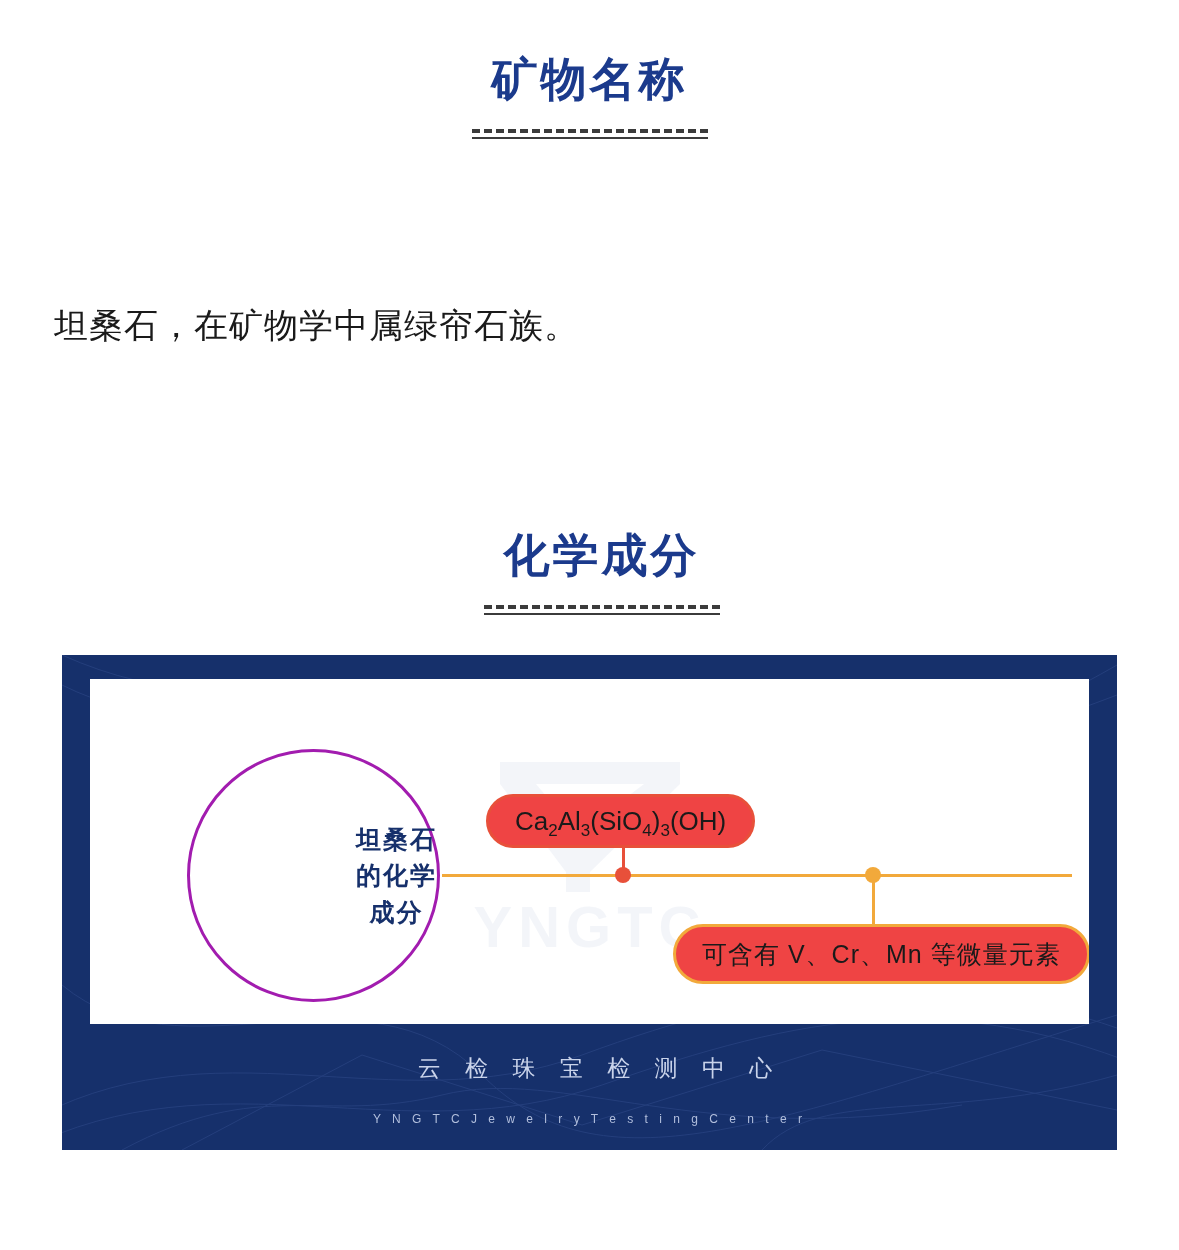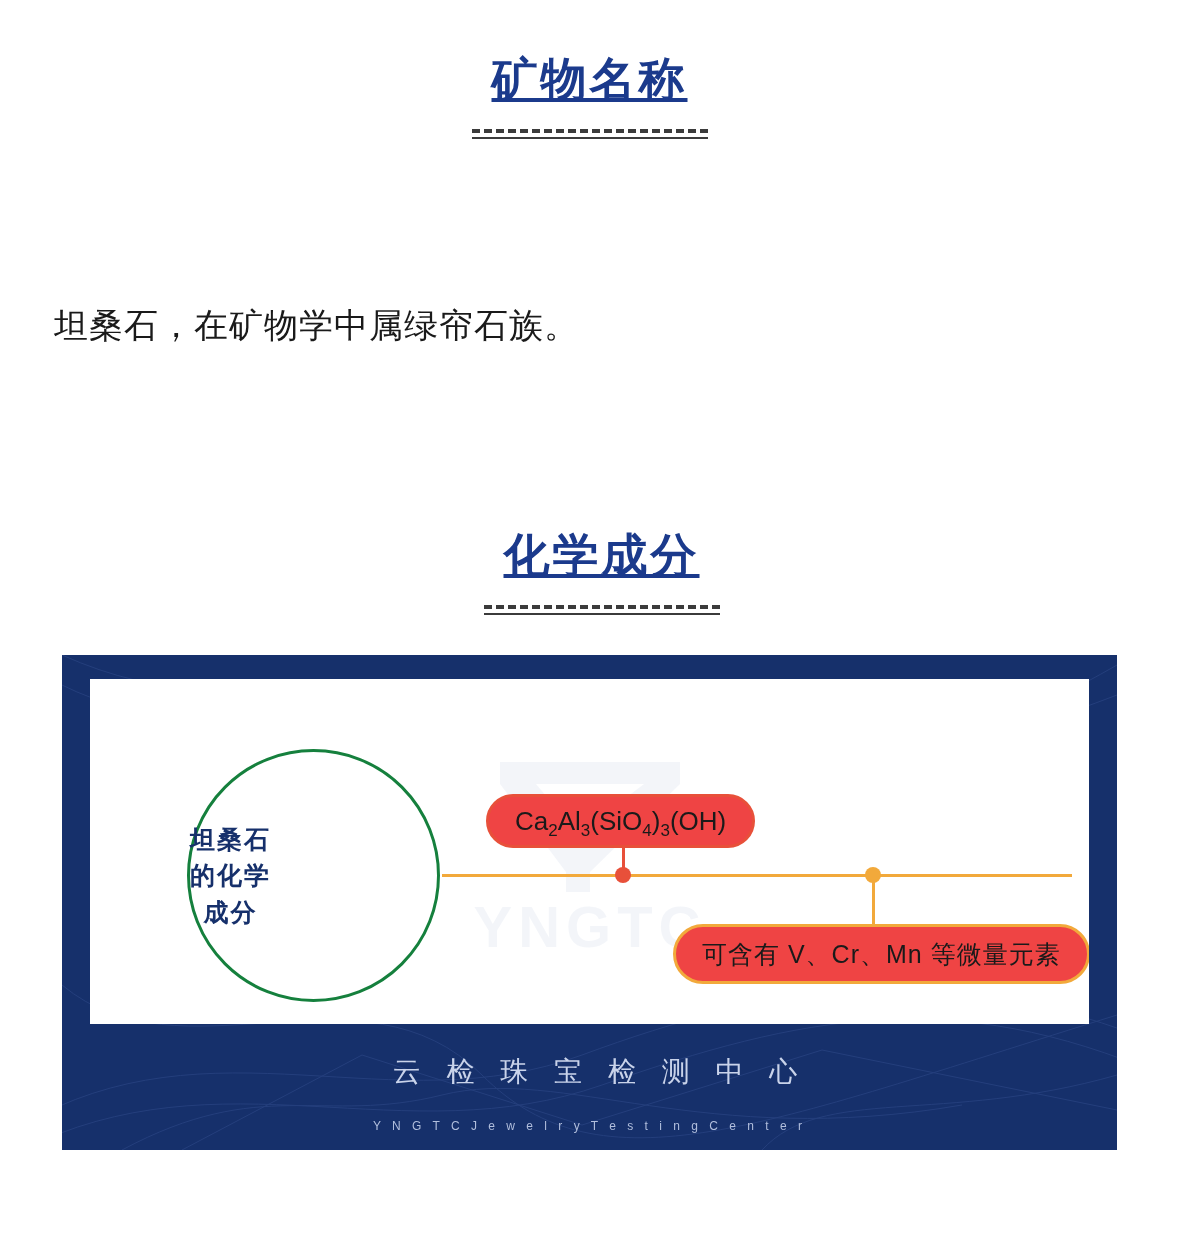--- a/index.html
+++ b/index.html
@@ -21,21 +21,20 @@
     left: 0;
     width: 1179px;
     text-align: center;
   }
   .section-heading .title {
     font-size: 46px;
     font-weight: bold;
     color: #1b3a8c;
     letter-spacing: 3px;
     line-height: 1.2;
-    text-decoration: underline;
   }
   .heading-rule {
     margin: 22px auto 0 auto;
     width: 236px;
     height: 10px;
     border-top: 4px dashed #3b3b3b;
     border-bottom: 2px solid #3b3b3b;
     box-sizing: border-box;
   }
 
@@ -87,26 +86,26 @@
     pointer-events: none;
   }
 
   
   .circle-node {
     position: absolute;
     left: 97px;
     top: 70px;
     width: 253px;
     height: 253px;
-    border: 3px solid #15803d;
+    border: 3px solid #a21caf;
     border-radius: 50%;
     box-sizing: border-box;
     display: flex;
     align-items: center;
-    justify-content: flex-start;
+    justify-content: flex-end;
     text-align: center;
     background: transparent;
   }
   .circle-node .circle-label {
     font-size: 25px;
     font-weight: bold;
     color: #16306b;
     line-height: 1.45;
     letter-spacing: 2px;
   }
@@ -176,21 +175,21 @@
 
   
   .brand {
     position: absolute;
     left: 0;
     width: 1055px;
     text-align: center;
     color: #c9d3ea;
   }
   .brand .cn {
-    font-size: 28px;
+    font-size: 23px;
     letter-spacing: 9px;
     top: 0;
     padding-left: 20px;
   }
   .brand .en {
     font-size: 12px;
     letter-spacing: 4px;
     margin-top: 28px;
     color: #b2bfdd;
   }

